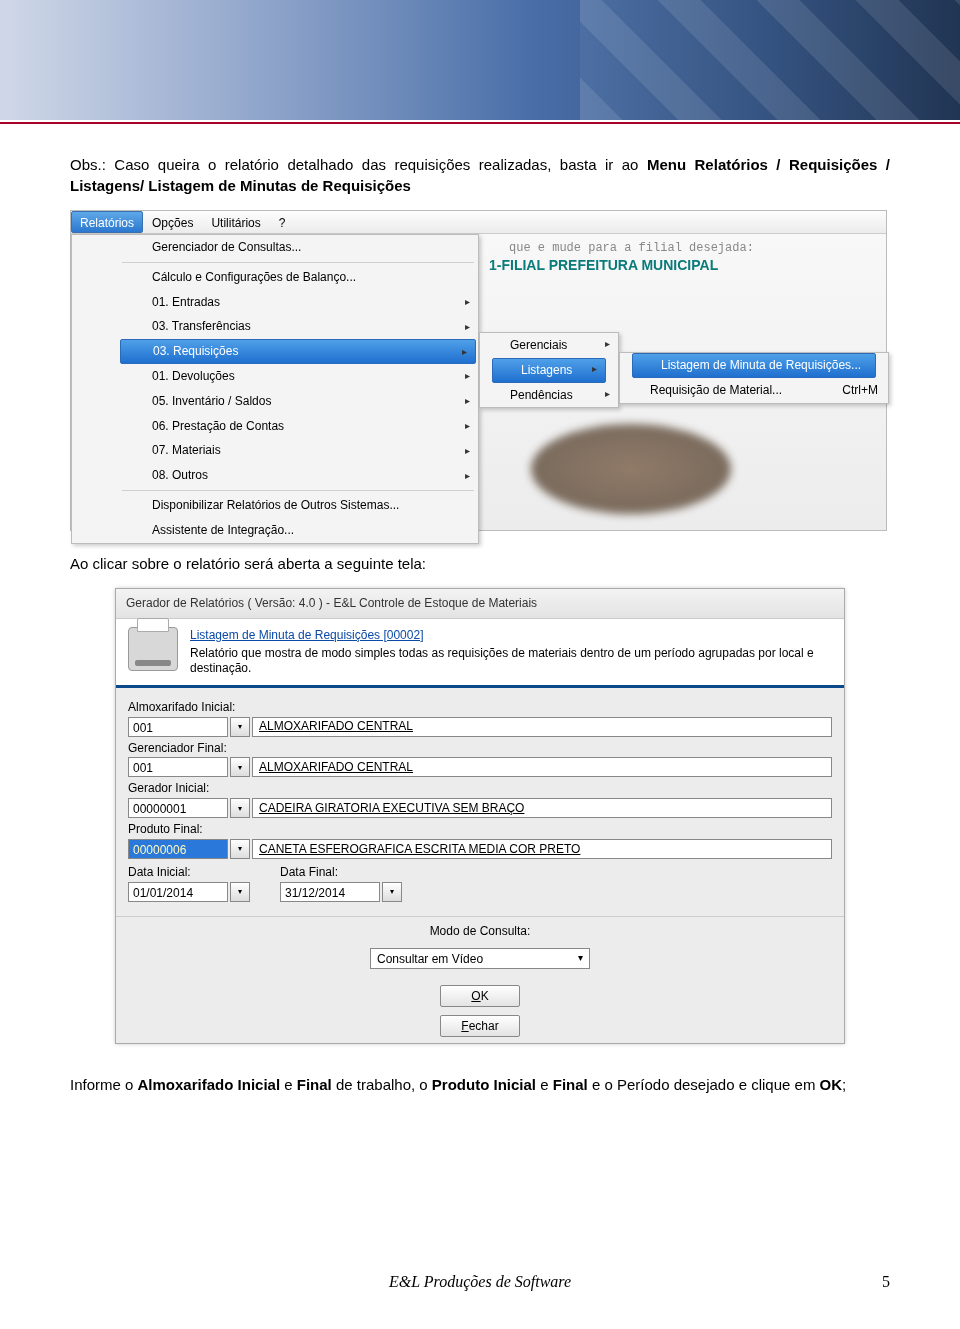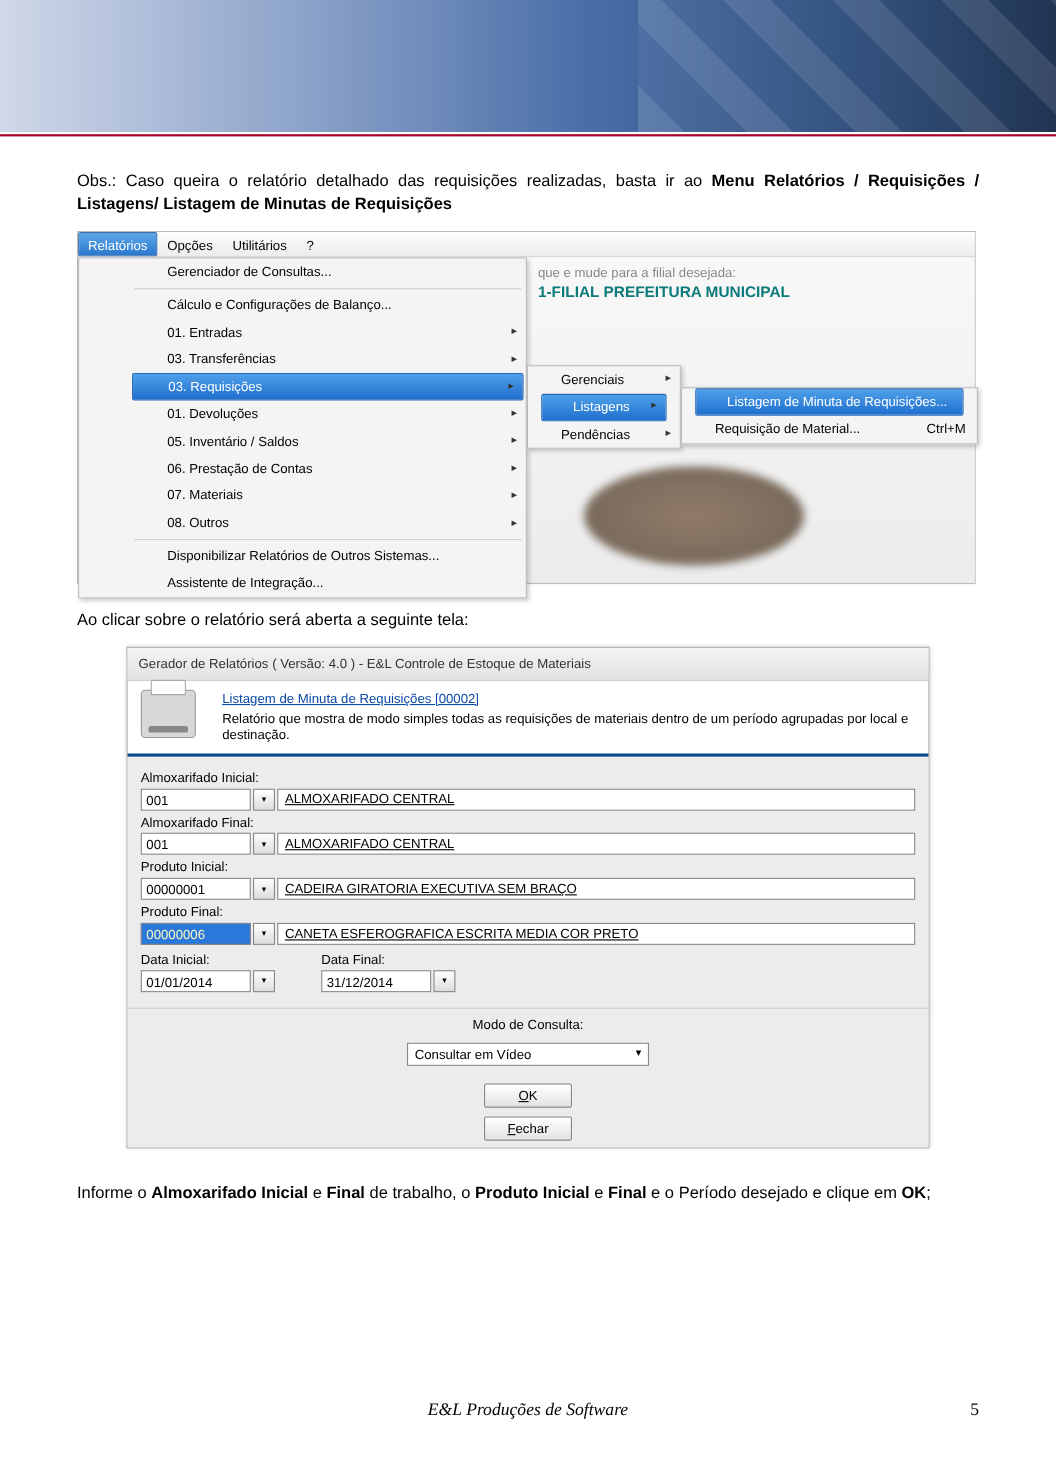--- a/index.html
+++ b/index.html
@@ -31,42 +31,42 @@
   .dd-item.sub::after { content: "▸"; position: absolute; right: 8px; font-size: 10px; color: #333; }
   .dd-item.sel { background: linear-gradient(#4fa0e8,#1f6fcf); color: #fff; border: 1px solid #2a6ab8; border-radius: 2px; margin: 0 2px; padding: 3px 8px 3px 32px; }
   .dd-sep { height: 1px; background: #d0d0d0; margin: 2px 4px; }
   .submenu { position: absolute; background: #f4f4f4; border: 1px solid #bcbcbc; box-shadow: 2px 2px 4px rgba(0,0,0,0.2); font-size: 12px; }
   .submenu1 { left: 408px; top: 98px; width: 140px; }
   .submenu2 { left: 548px; top: 118px; width: 270px; }
   .sm-item { padding: 4px 10px 4px 30px; position: relative; }
   .sm-item.sub::after { content: "▸"; position: absolute; right: 8px; font-size: 10px; color: #333; }
   .sm-item.sel { background: linear-gradient(#4fa0e8,#1f6fcf); color: #fff; border: 1px solid #2a6ab8; border-radius: 2px; margin: 0 12px; padding: 3px 8px 3px 28px; }
   .sm-shortcut { position: absolute; right: 10px; }
-  .bg-hint { position: absolute; left: 418px; top: 6px; font-size: 12px; color: #888; }
+  .bg-hint { position: absolute; left: 438px; top: 6px; font-size: 12px; color: #888; font-family: Liberation Mono, monospace; }
   .bg-title { position: absolute; left: 418px; top: 22px; font-size: 14px; font-weight: bold; color: #0a7a7a; }
   .bg-blob { position: absolute; left: 460px; top: 190px; width: 200px; height: 90px; background: radial-gradient(ellipse, #6a4a30, #3a2a18); border-radius: 50%; filter: blur(4px); opacity: 0.7; }
 
   
   .shot2 { width: 730px; margin: 0 auto 30px; border: 1px solid #aaa; background: #fff; font-size: 12px; box-shadow: 0 0 4px rgba(0,0,0,0.2); }
   .dlg-title { background: linear-gradient(#f3f3f3,#e3e3e3); padding: 6px 10px; border-bottom: 1px solid #ccc; font-size: 12px; color: #333; }
-  .dlg-head { display: flex; padding: 8px 12px; gap: 24px; border-bottom: 3px solid #0a4a8a; }
+  .dlg-head { display: flex; padding: 8px 12px; gap: 12px; border-bottom: 3px solid #0a4a8a; }
   .printer-icon { width: 50px; height: 44px; background: #d8d8d8; border: 1px solid #999; border-radius: 4px; position: relative; }
   .printer-icon::before { content: ""; position: absolute; top: -10px; left: 8px; right: 8px; height: 12px; background: #fff; border: 1px solid #aaa; border-radius: 2px 2px 0 0; }
   .printer-icon::after { content: ""; position: absolute; bottom: 4px; left: 6px; right: 6px; height: 6px; background: #888; border-radius: 2px; }
   .dlg-head-text { flex: 1; }
   .dlg-link { color: #0a4aa8; text-decoration: underline; font-size: 12px; display: block; margin-bottom: 2px; }
   .dlg-desc { font-size: 12px; color: #000; line-height: 1.3; }
   .dlg-body { padding: 8px 12px 12px; background: #ececec; }
   .fld-label { font-size: 12px; margin: 3px 0 1px; }
   .fld-row { display: flex; gap: 2px; align-items: center; margin-bottom: 2px; }
   .fld-code { width: 100px; height: 20px; border: 1px solid #888; background: #fff; padding: 2px 4px; font-size: 12px; }
   .fld-code.sel { background: #2a78da; color: #fef9c3; }
   .fld-dd { width: 20px; height: 20px; border: 1px solid #888; background: linear-gradient(#fff,#ddd); display: flex; align-items: center; justify-content: center; font-size: 8px; }
   .fld-name { flex: 1; height: 20px; border: 1px solid #888; background: #fff; padding: 2px 6px; font-size: 12px; display: flex; align-items: center; text-decoration: underline; }
-  .date-row { display: flex; gap: 42px; }
+  .date-row { display: flex; gap: 30px; }
   .date-block .fld-row .fld-code { width: 100px; }
   .dlg-foot { background: #ececec; border-top: 1px solid #ccc; padding: 6px 10px; display: flex; align-items: center; gap: 8px; flex-direction: column; }
   .combo { width: 220px; height: 21px; border: 1px solid #888; background: #fff; padding: 2px 6px; font-size: 12px; position: relative; }
   .combo::after { content: "▾"; position: absolute; right: 6px; font-size: 10px; }
   .btn { width: 80px; height: 22px; border: 1px solid #888; background: linear-gradient(#fff,#e3e3e3); font-size: 12px; text-align: center; line-height: 20px; border-radius: 2px; }
 
   .footer { position: absolute; bottom: 38px; left: 0; right: 0; text-align: center; font-style: italic; font-family: 'Times New Roman', serif; font-size: 16px; }
   .pagenum { position: absolute; bottom: 38px; right: 70px; font-family: 'Times New Roman', serif; font-size: 16px; }
 </style>
 </head>
@@ -141,28 +141,28 @@
       </div>
     </div>
     <div class="dlg-body">
       <div class="fld-label">Almoxarifado Inicial:</div>
       <div class="fld-row">
         <div class="fld-code">001</div>
         <div class="fld-dd">▾</div>
         <div class="fld-name">ALMOXARIFADO CENTRAL</div>
       </div>
 
-      <div class="fld-label">Almoxarifado Final:</div>
+      <div class="fld-label">Gerenciador Final:</div>
       <div class="fld-row">
         <div class="fld-code">001</div>
         <div class="fld-dd">▾</div>
         <div class="fld-name">ALMOXARIFADO CENTRAL</div>
       </div>
 
-      <div class="fld-label">Produto Inicial:</div>
+      <div class="fld-label">Gerador Inicial:</div>
       <div class="fld-row">
         <div class="fld-code">00000001</div>
         <div class="fld-dd">▾</div>
         <div class="fld-name">CADEIRA GIRATORIA EXECUTIVA SEM BRAÇO</div>
       </div>
 
       <div class="fld-label">Produto Final:</div>
       <div class="fld-row">
         <div class="fld-code sel">00000006</div>
         <div class="fld-dd">▾</div>

